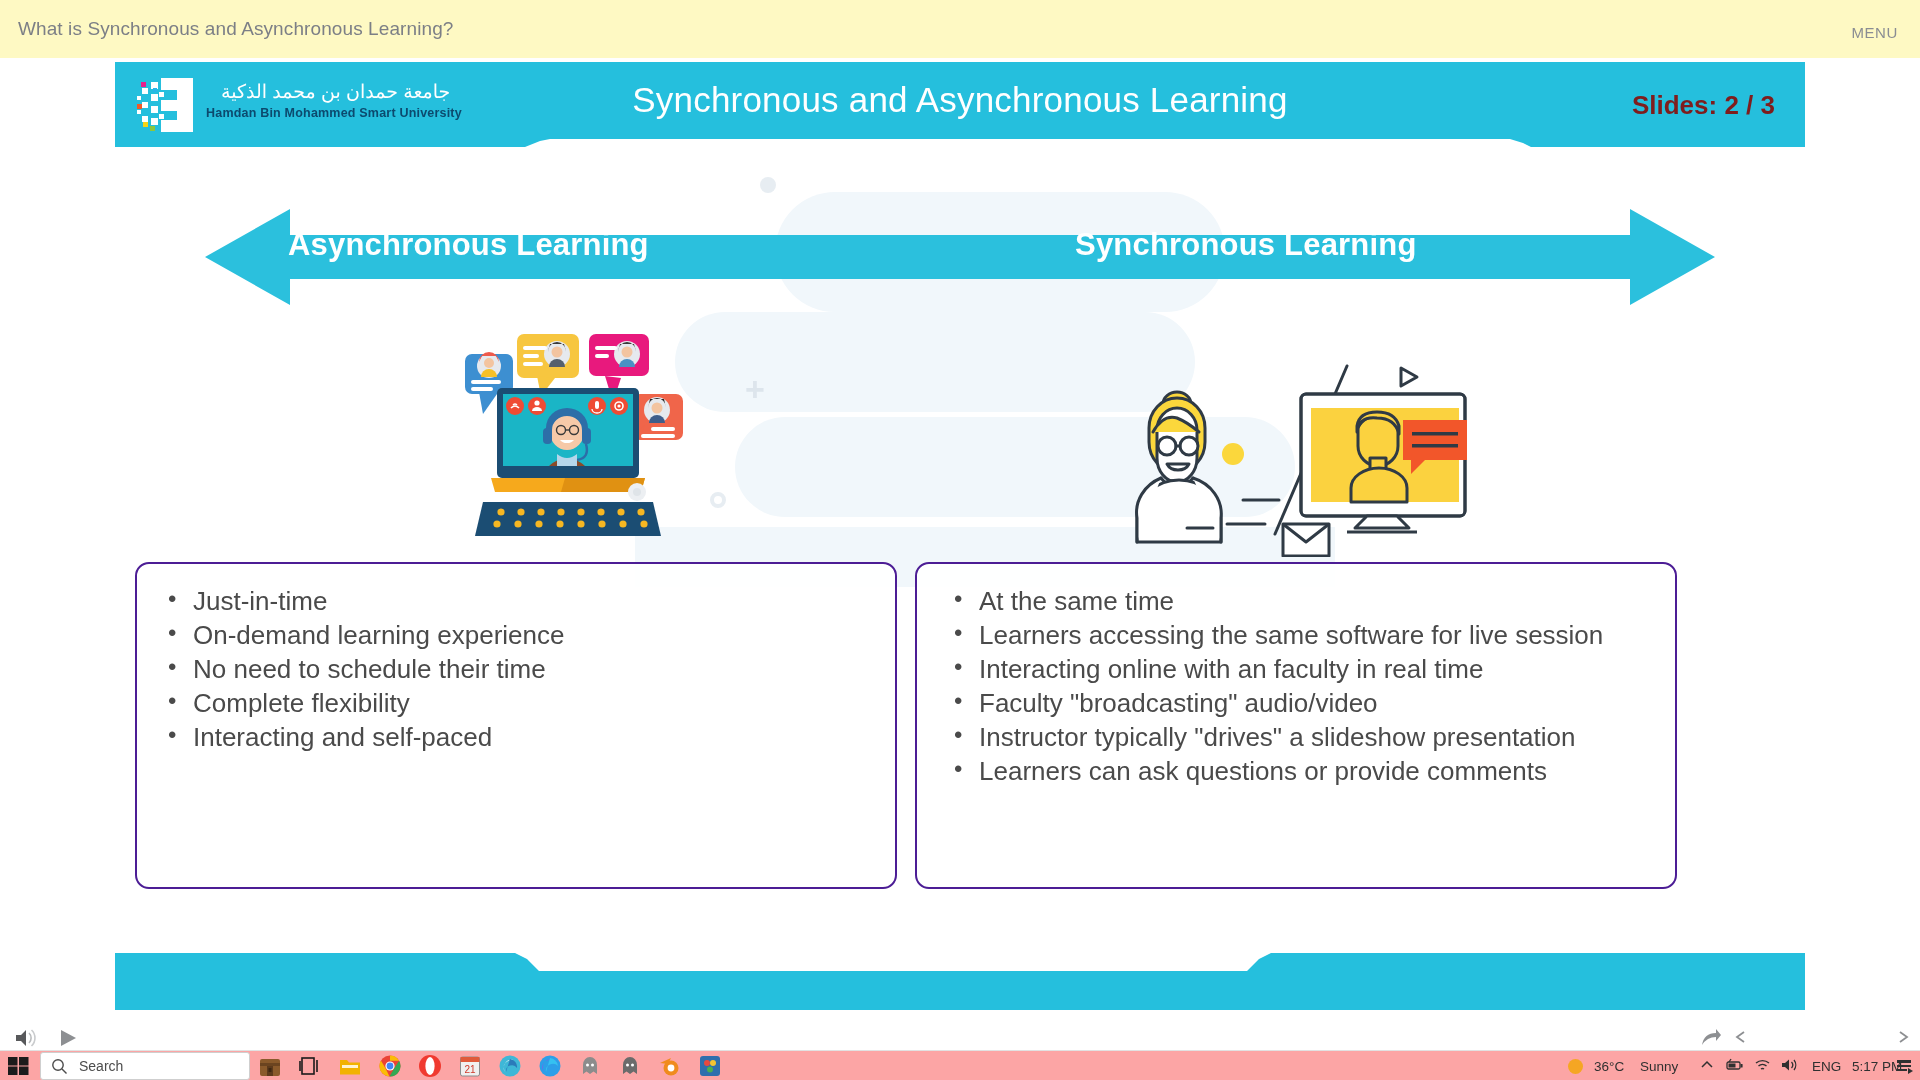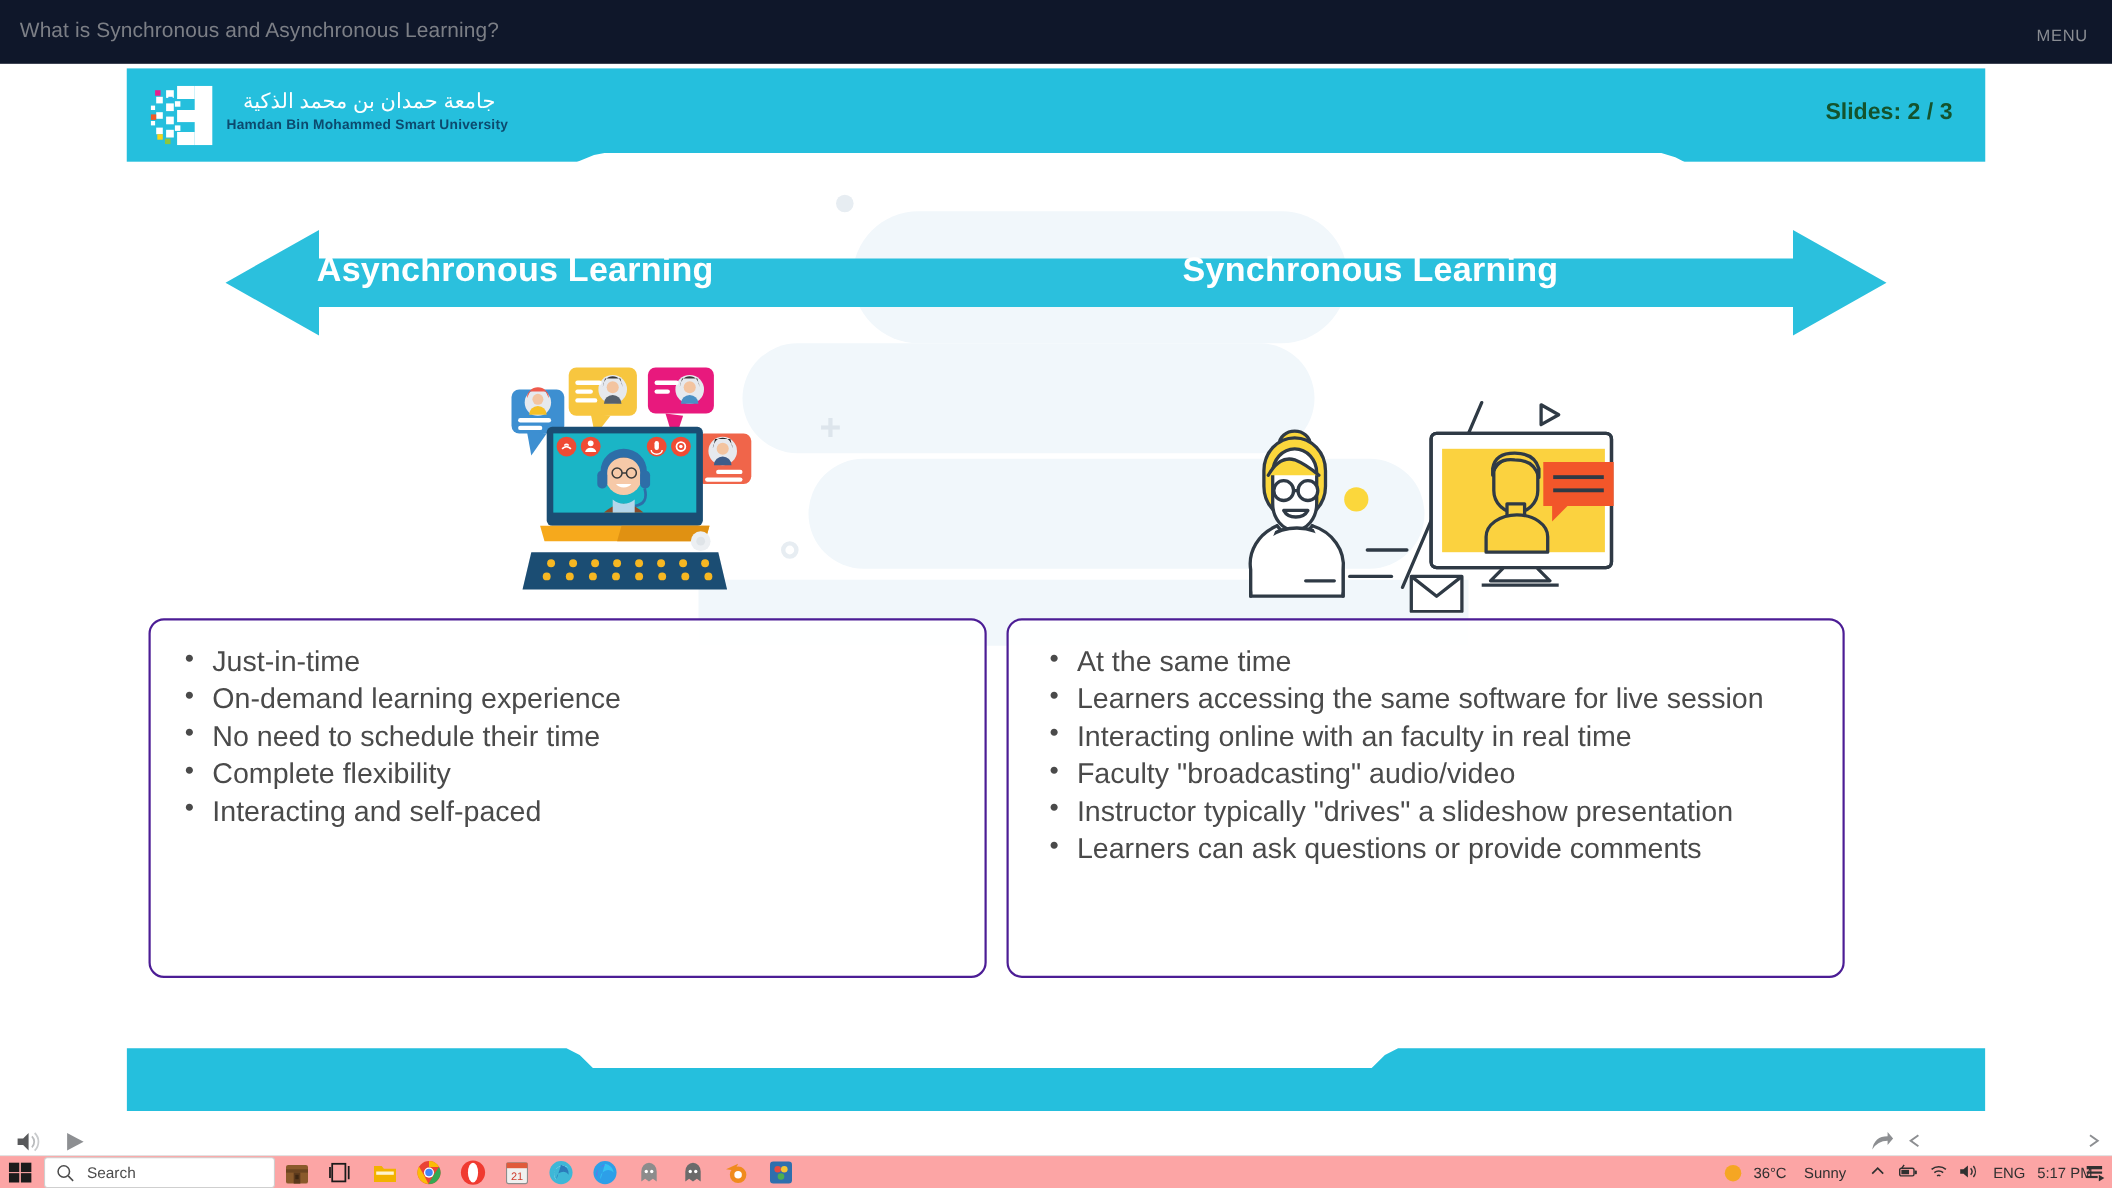--- a/index.html
+++ b/index.html
@@ -8,21 +8,21 @@
     width: 1920px; height: 1080px;
     overflow: hidden;
     background: #ffffff;
     font-family: "Liberation Sans", sans-serif;
   }
   #root { position: relative; width: 1920px; height: 1080px; background: #fff; }
 
   
   .page-top {
     position: absolute; left: 0; top: 0; width: 1920px; height: 58px;
-    background: #0f172a;
+    background: #fef9c3;
   }
   .page-title {
     position: absolute; left: 18px; top: 18px;
     font-size: 19px; color: #7c7f86; letter-spacing: .1px;
     white-space: nowrap;
   }
   .menu-btn {
     position: absolute; right: 22px; top: 24px;
     font-size: 15px; color: #8a8d93; letter-spacing: .6px;
   }
@@ -61,21 +61,21 @@
     color:#0c4a6e; font-size: 12.5px; font-weight: bold;
     letter-spacing: .2px; white-space: nowrap;
   }
   .slide-title {
     position: absolute; left: 0; top: 18px; width: 1690px;
     text-align: center; color: #ffffff;
     font-size: 35px; font-weight: 400; letter-spacing: .2px;
   }
   .slides-count {
     position: absolute; right: 30px; top: 28px;
-    color: #14532d; font-size: 21px; font-weight: bold;
+    color: #7f1d1d; font-size: 26px; font-weight: bold;
   }
 
   
   .decor { position: absolute; left: 0; top: 85px; width: 1690px; height: 790px; overflow: hidden; }
   .blob { position: absolute; background: #f1f7fb; }
   .b1 { left: 660px; top: 45px; width: 450px; height: 120px; border-radius: 60px; }
   .b2 { left: 560px; top: 165px; width: 520px; height: 100px; border-radius: 50px; }
   .b3 { left: 620px; top: 270px; width: 560px; height: 100px; border-radius: 50px; }
   .b4 { left: 520px; top: 380px; width: 700px; height: 60px; border-radius: 0; }
   .dot-ring {
@@ -214,20 +214,21 @@
             <rect x="0" y="26" width="5" height="5" fill="#f05a28"></rect>
             <rect x="6" y="44" width="5" height="5" fill="#f7d417"></rect>
             <rect x="13" y="48" width="5" height="5" fill="#8cc63f"></rect>
             <rect x="16" y="10" width="4" height="4" fill="#29b6e8"></rect>
           </g>
         </svg>
         <div class="logo-ar">جامعة حمدان بن محمد الذكية</div>
         <div class="logo-en">Hamdan Bin Mohammed Smart University</div>
       </div>
 
+      <div class="slide-title">Synchronous and Asynchronous Learning</div>
       <div class="slides-count">Slides: 2 / 3</div>
     </div>
 
     <div class="header-notch-wrap">
       <svg class="header-notch" viewBox="0 0 1690 84" preserveAspectRatio="none">
         <path d="M0,84 L0,70 L405,70 L425,62 L435,60 L1395,60 L1408,64 L1420,70 L1690,70 L1690,84 Z" fill="#ffffff"></path>
       </svg>
     </div>
 
     <div class="arrow-band">

